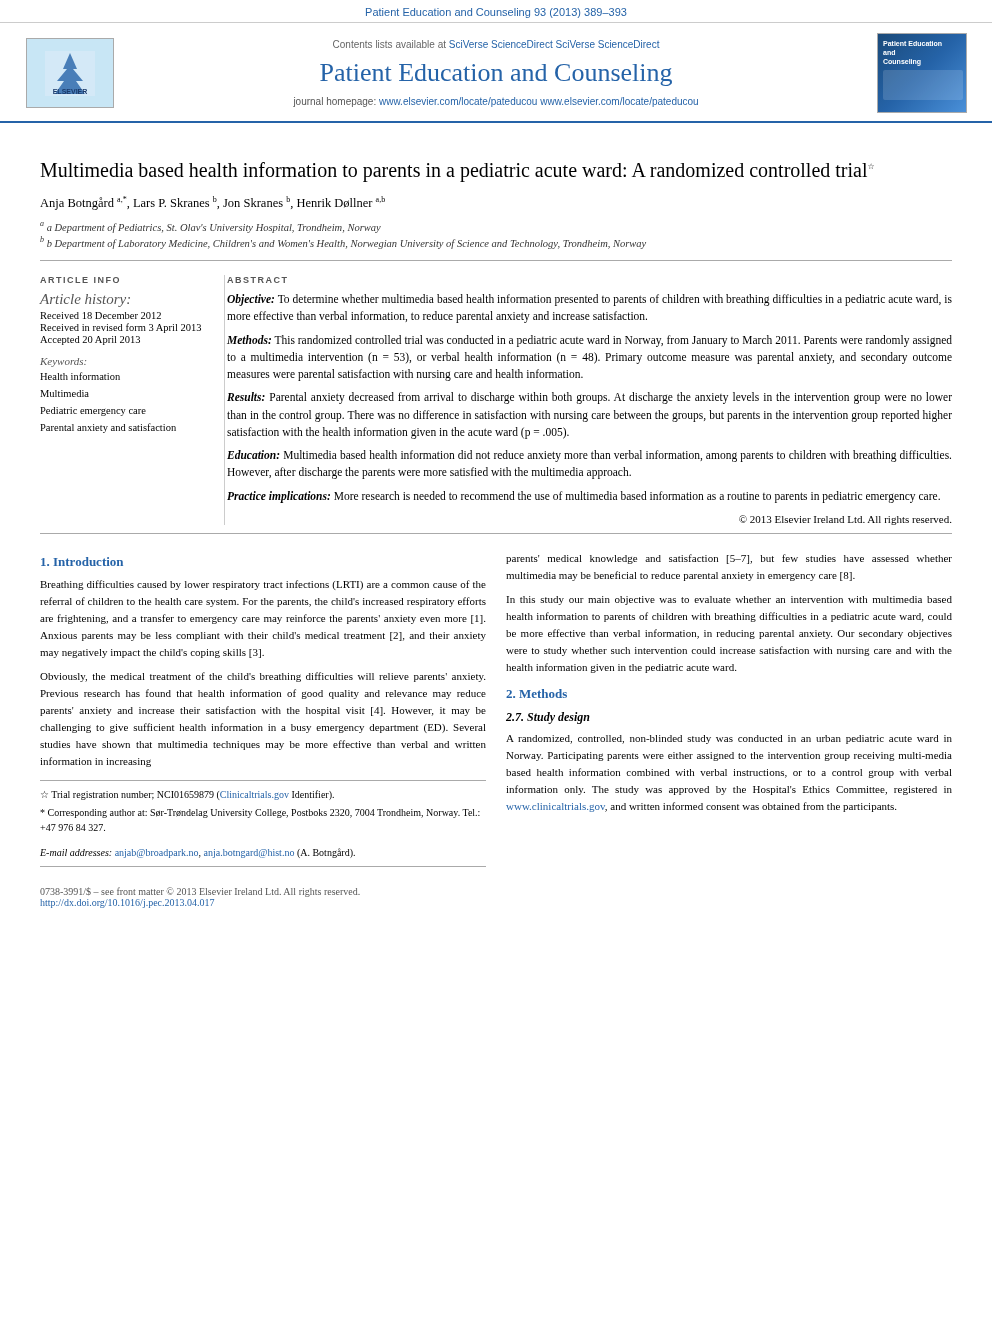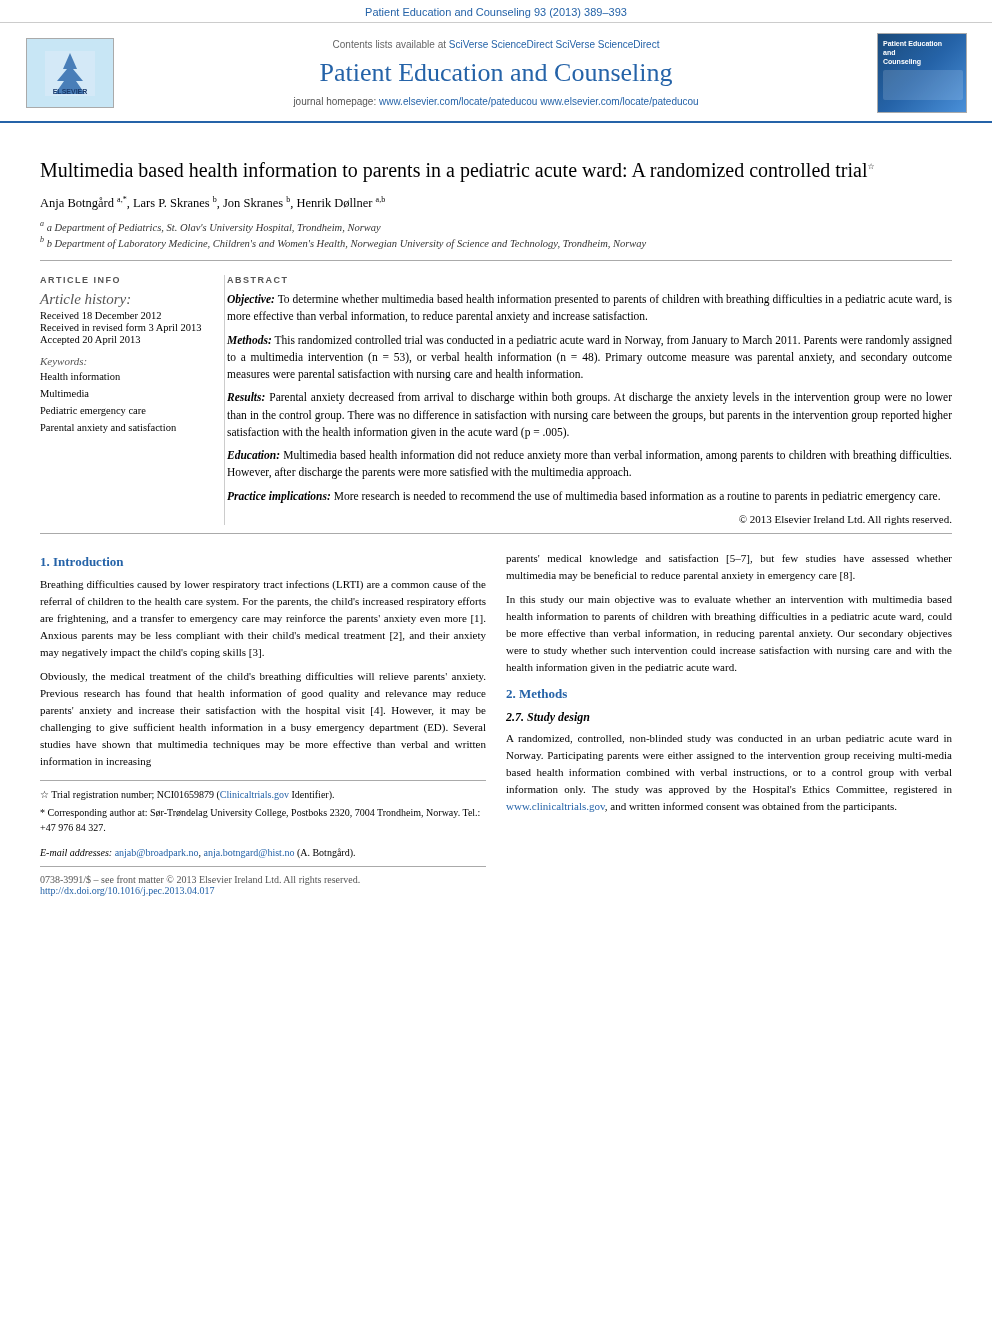--- a/index.html
+++ b/index.html
@@ -237,21 +237,21 @@
       font-size: 10px;
       line-height: 1.5;
       color: #000;
     }
     .footnote-link {
       color: #2563a8;
     }
     .doi-section {
       margin-top: 6px;
       border-top: 1px solid #aaa;
-      padding-top: 5px;
+      padding-top: 17px;
     }
     .doi-text {
       font-size: 10px;
       color: #000;
     }
     .doi-link {
       color: #2563a8;
     }
     .issn-line {
       font-size: 10px;

